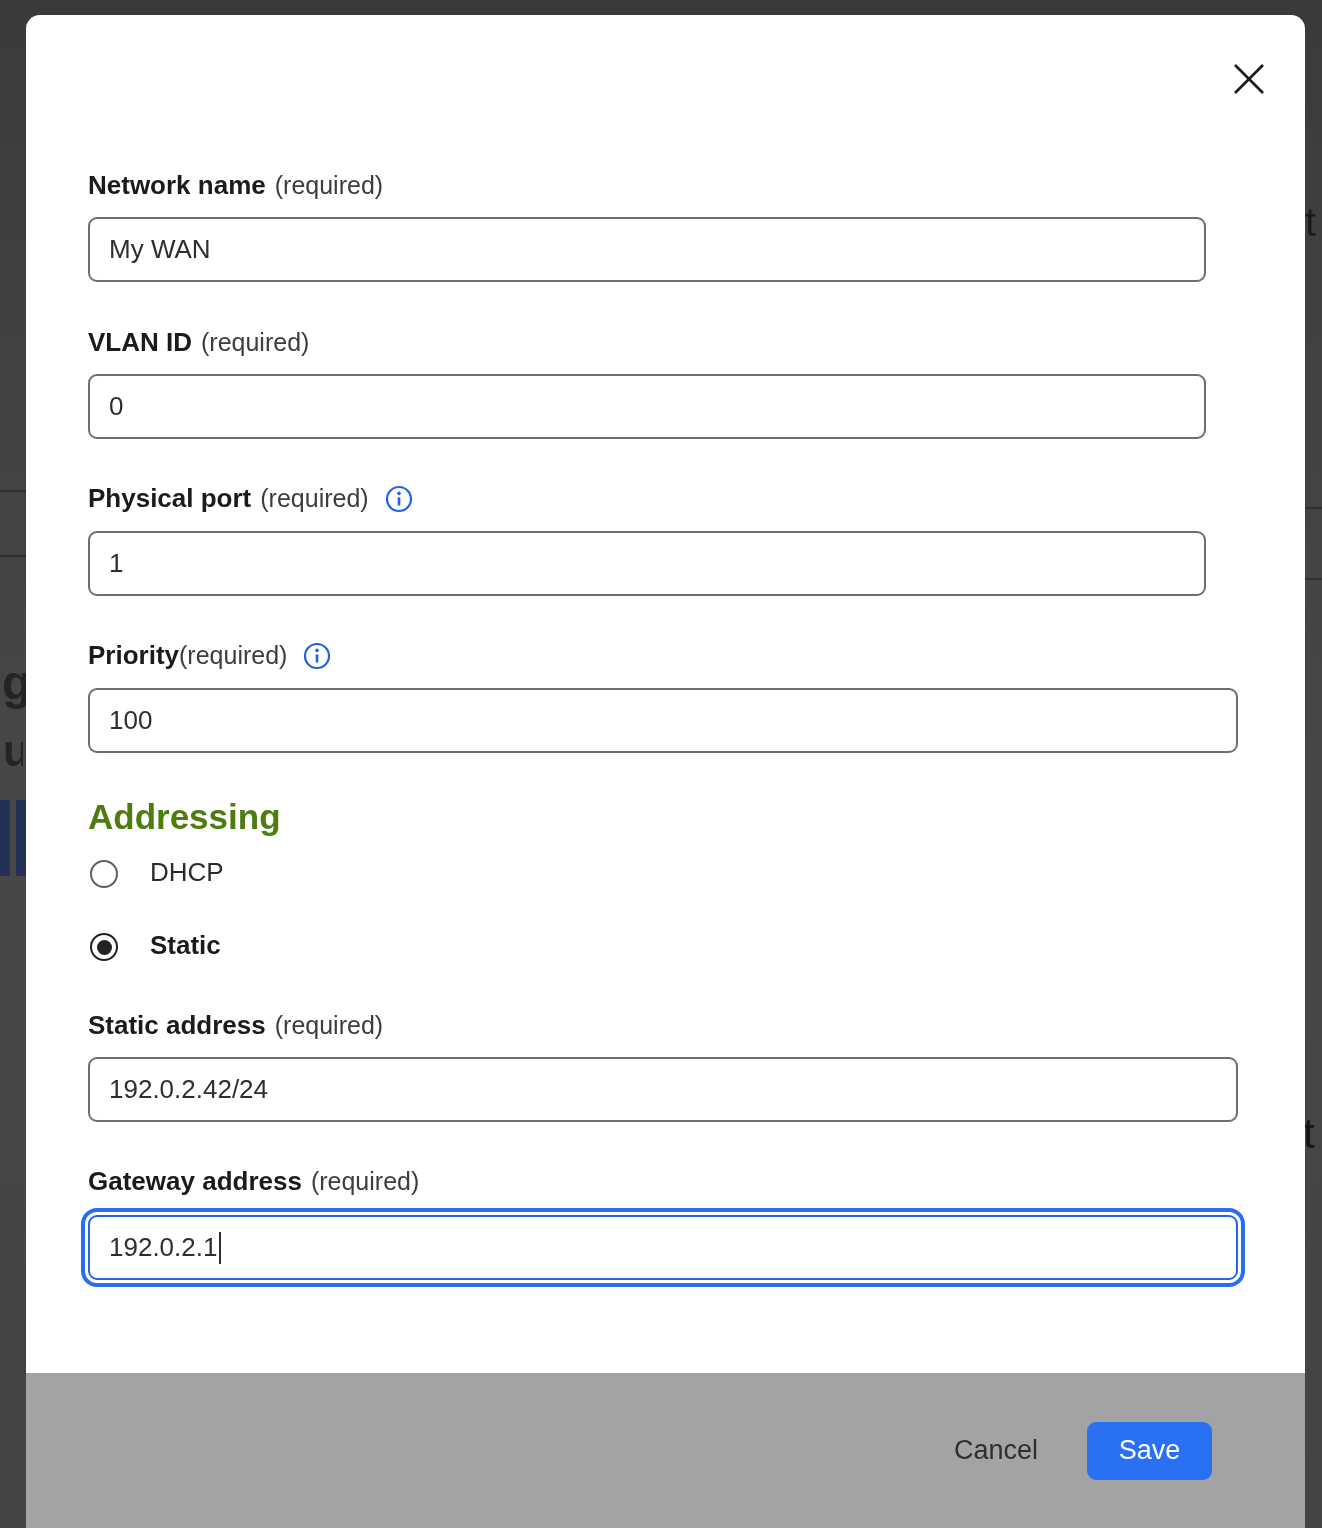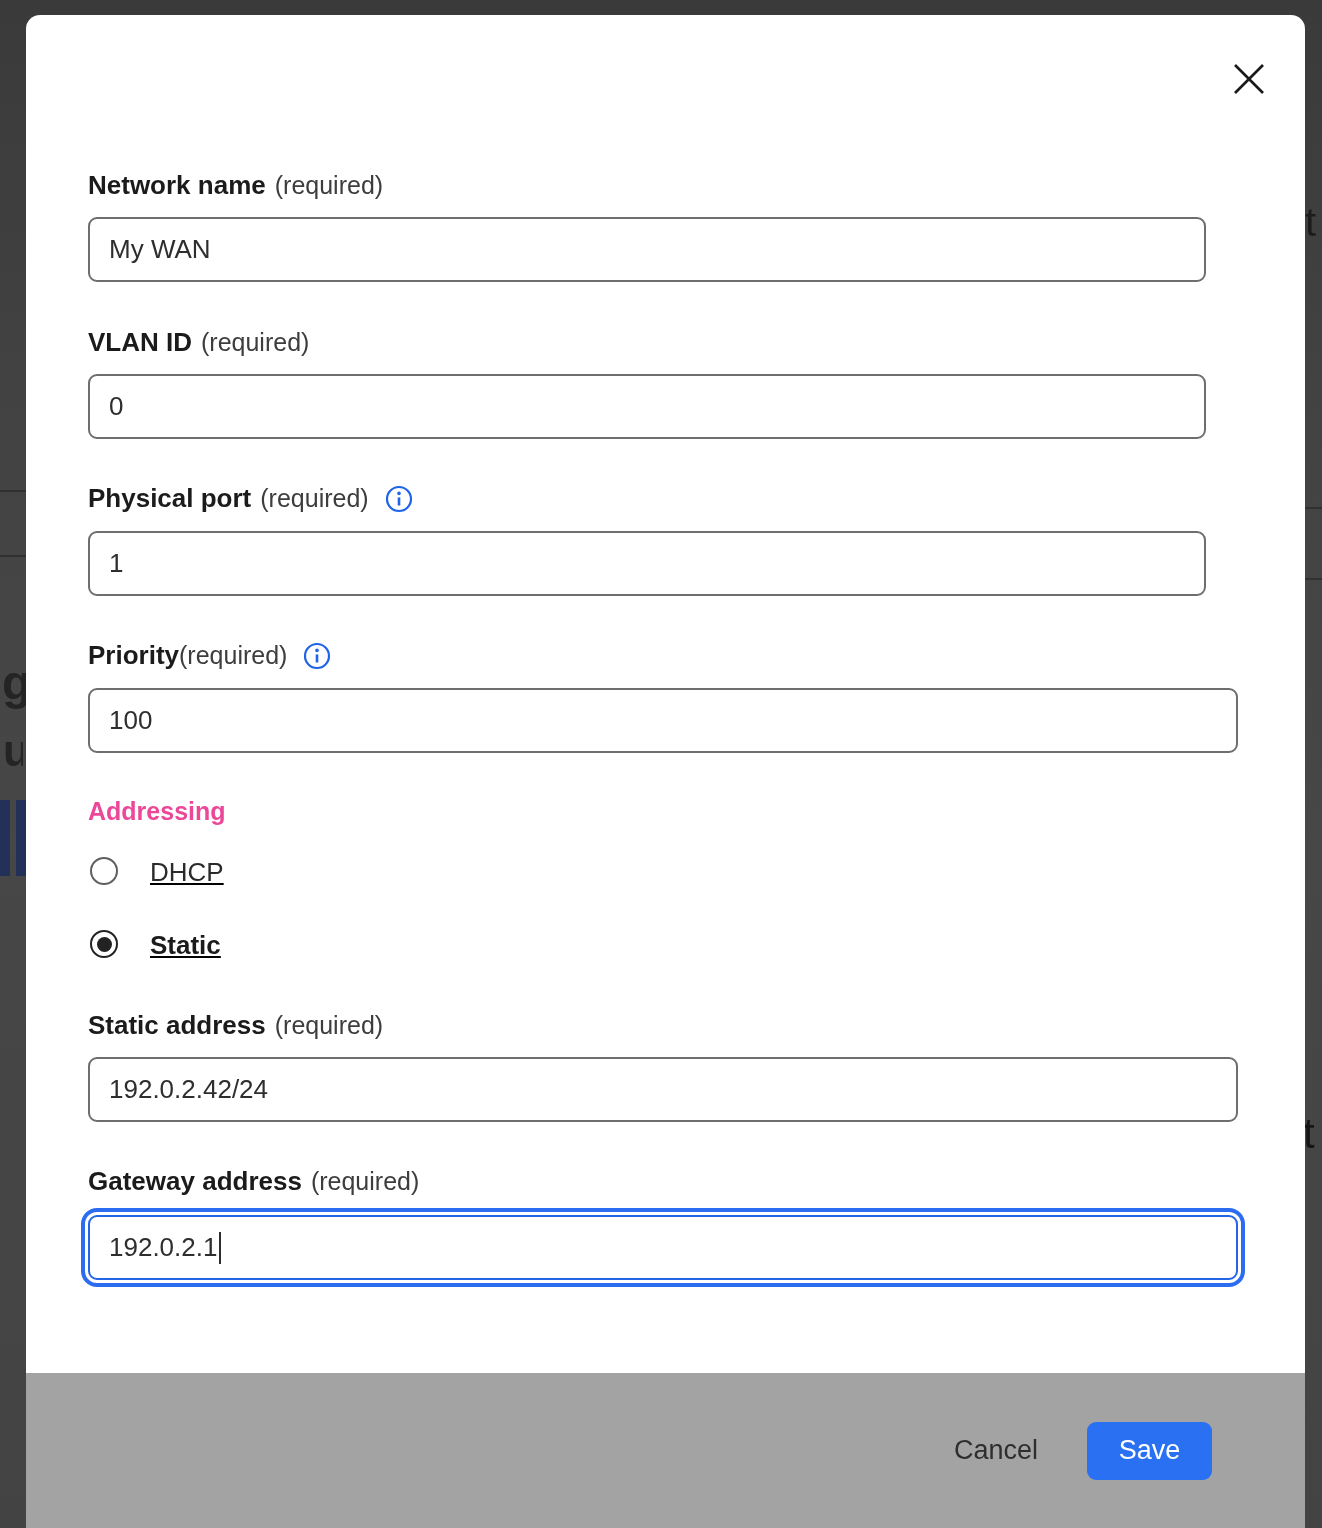--- a/index.html
+++ b/index.html
@@ -78,26 +78,26 @@
     outline: 4px solid #2b6cf0;
     outline-offset: 3px;
   }
   .caret {
     display: inline-block; width: 2px; height: 32px;
     background: #2e2e2e; margin-left: 2px;
   }
 
   .section-heading {
     position: absolute; left: 62px;
-    font-size: 25px; font-weight: 700; color: #ec4899;
+    font-size: 35px; font-weight: 700; color: #4d7c0f;
   }
 
   .radio-row {
     position: absolute; left: 64px;
-    display: flex; align-items: flex-start; text-decoration: underline;
+    display: flex; align-items: flex-end;
   }
   .radio-circle {
     width: 28px; height: 28px; border-radius: 50%;
     border: 2px solid #5f5f5f; background: #fff;
     display: flex; align-items: center; justify-content: center;
     cursor: pointer; flex: none;
   }
   .radio-circle.selected { border-color: #222; }
   .radio-dot { width: 15px; height: 15px; border-radius: 50%; background: #222; }
   .radio-label { margin-left: 32px; font-size: 26px; color: #2a2a2a; }

